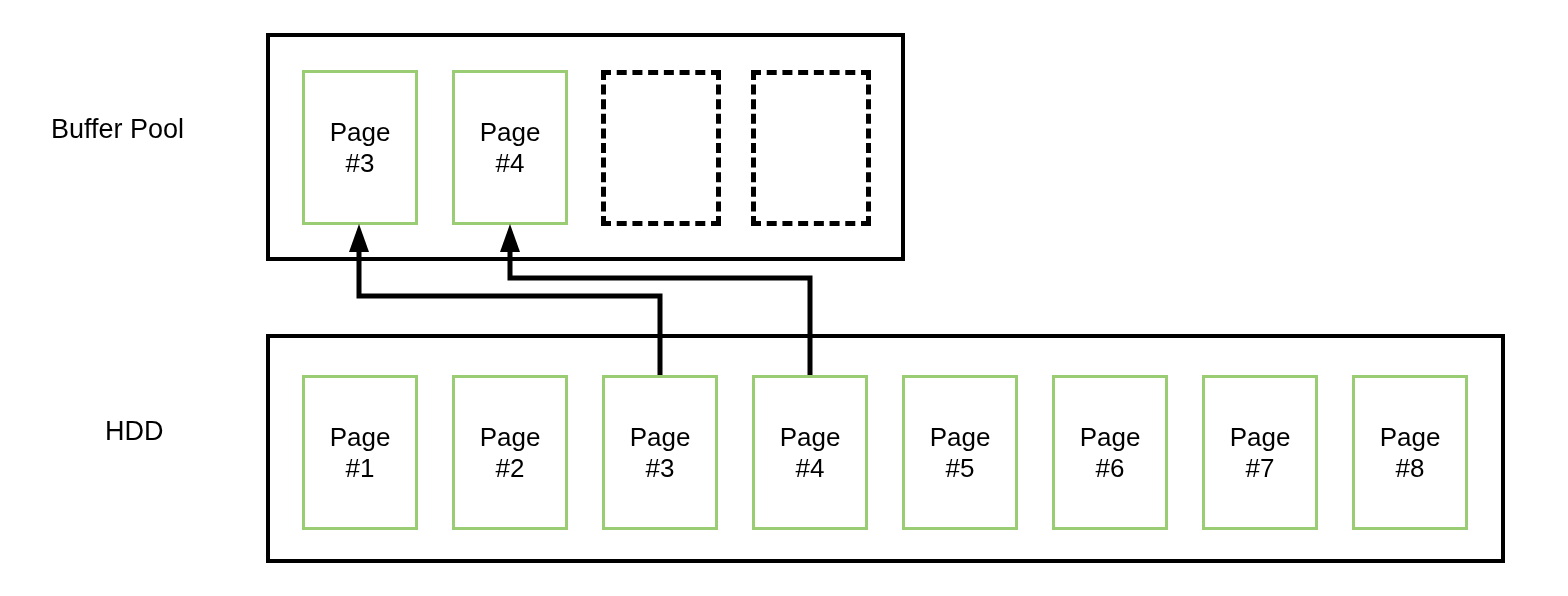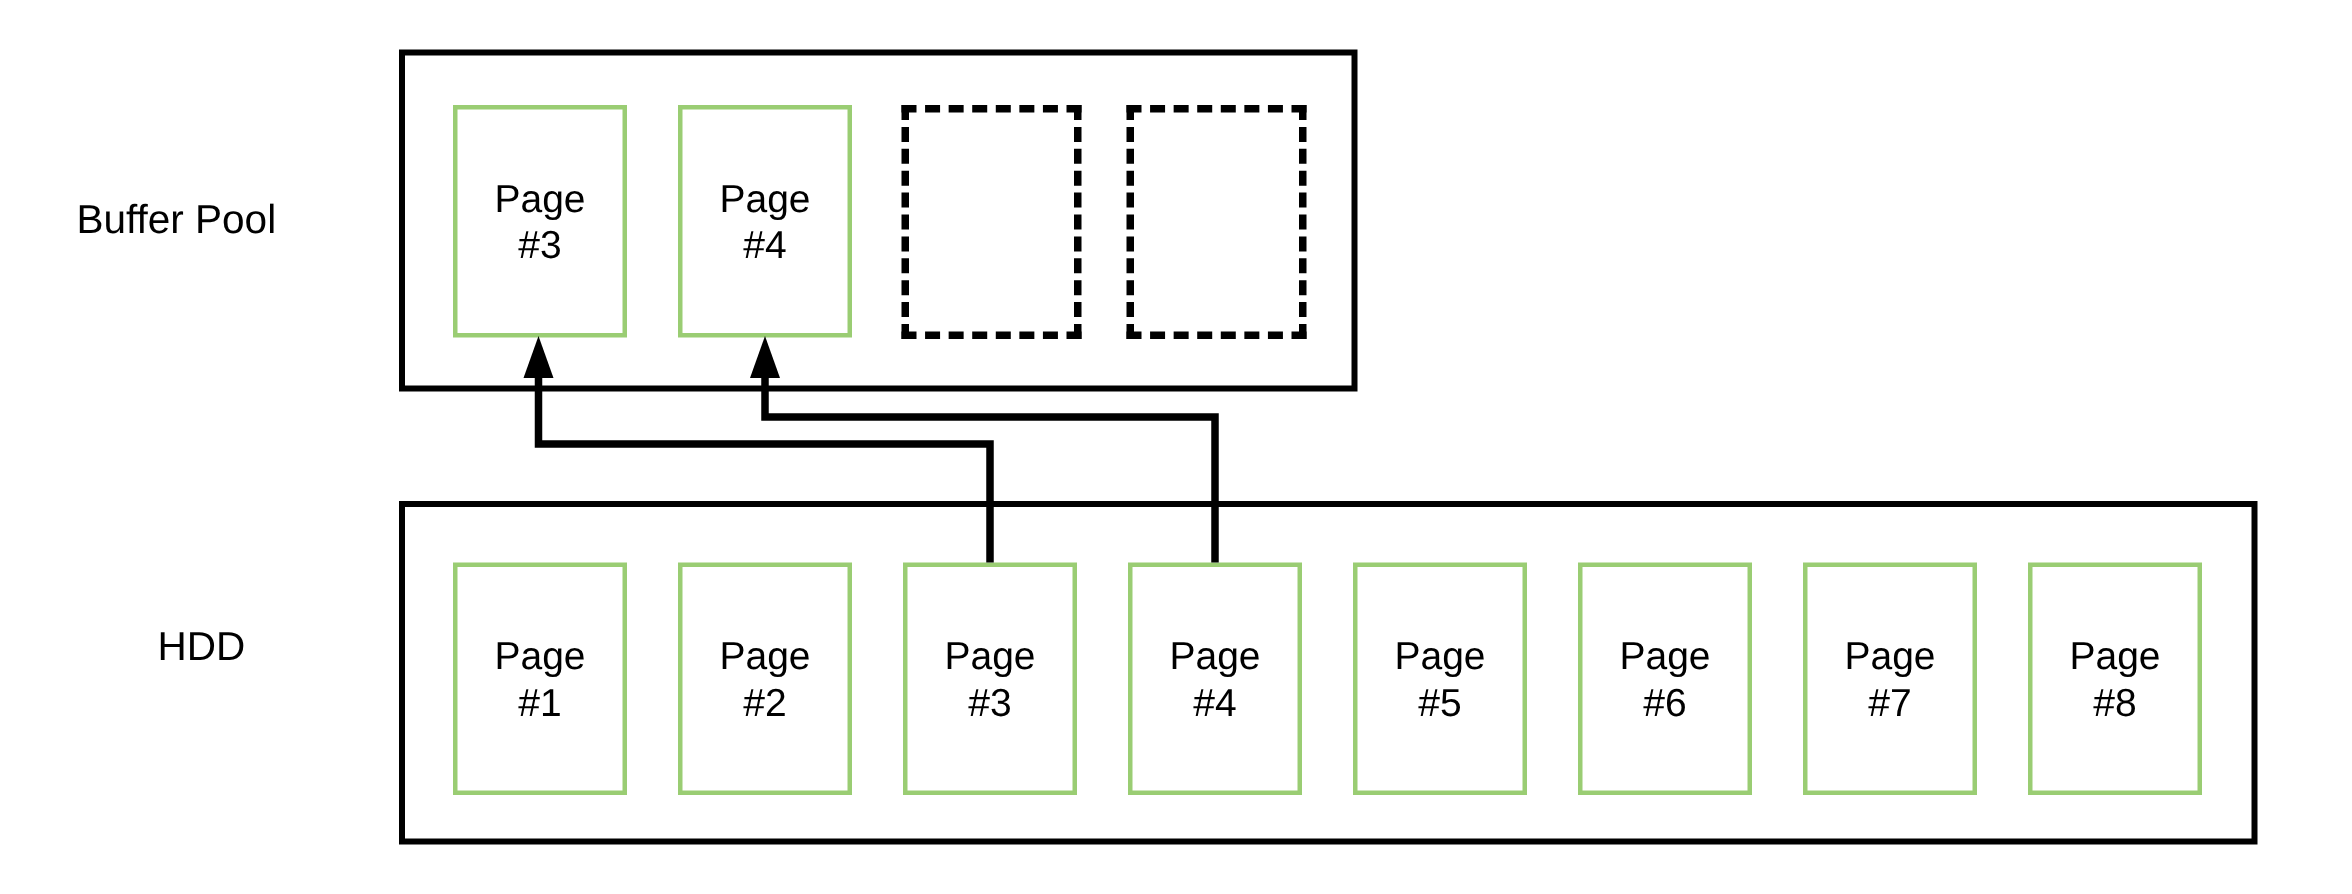--- a/index.html
+++ b/index.html
@@ -17,21 +17,21 @@
   }
   
   .row-label {
     position: absolute;
     color: #000000;
     font-size: 27px;
     line-height: 1;
     white-space: nowrap;
     text-align: left;
   }
-  #label-buffer-pool { left: 51px;  top: 133px; }
+  #label-buffer-pool { left: 51px;  top: 116px; }
   #label-hdd        { left: 105px; top: 418px; }
 
   
   .container-box {
     position: absolute;
     border: 4px solid #000000;
     box-sizing: border-box;
     background: transparent;
   }
   #buffer-pool-box { left: 266px; top: 33px;  width: 639px;  height: 228px; }

